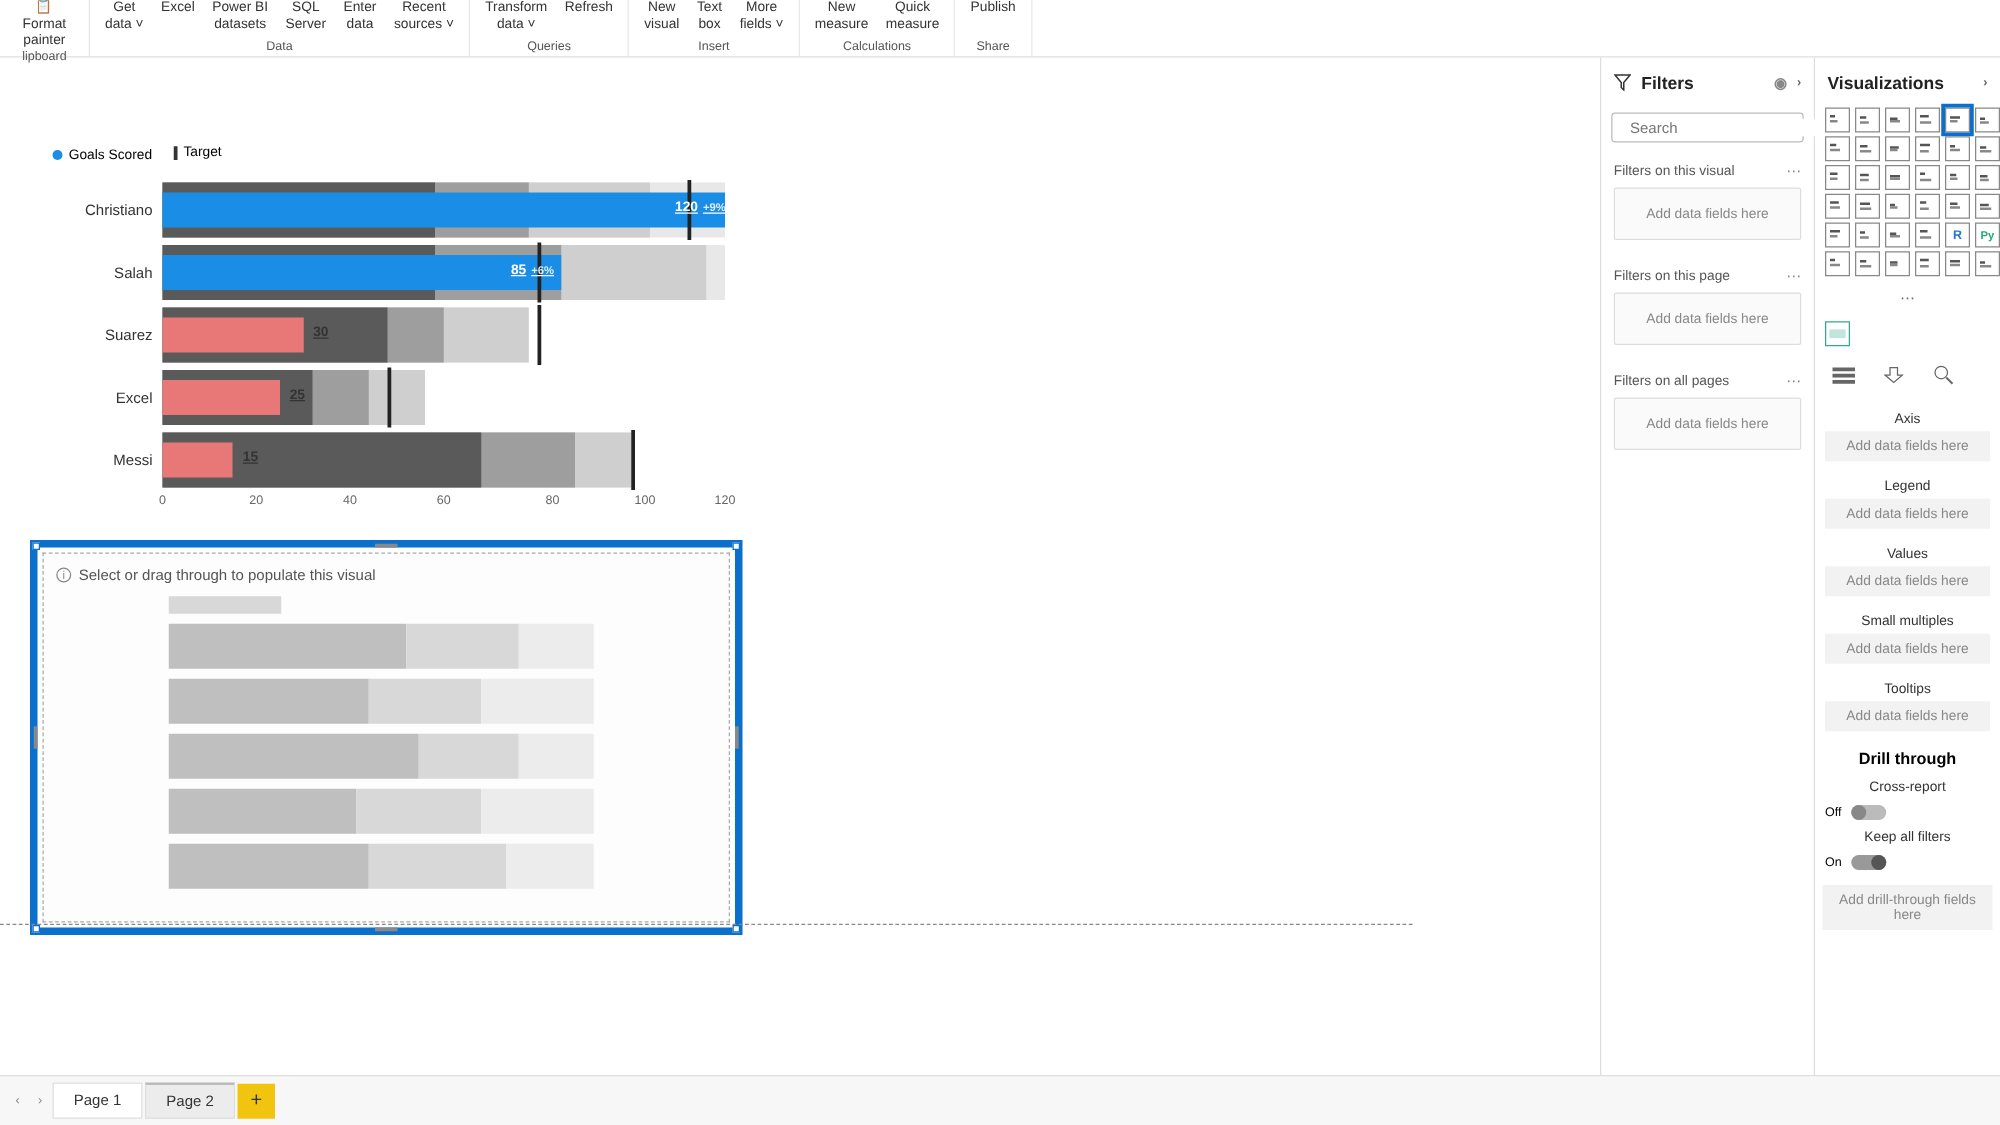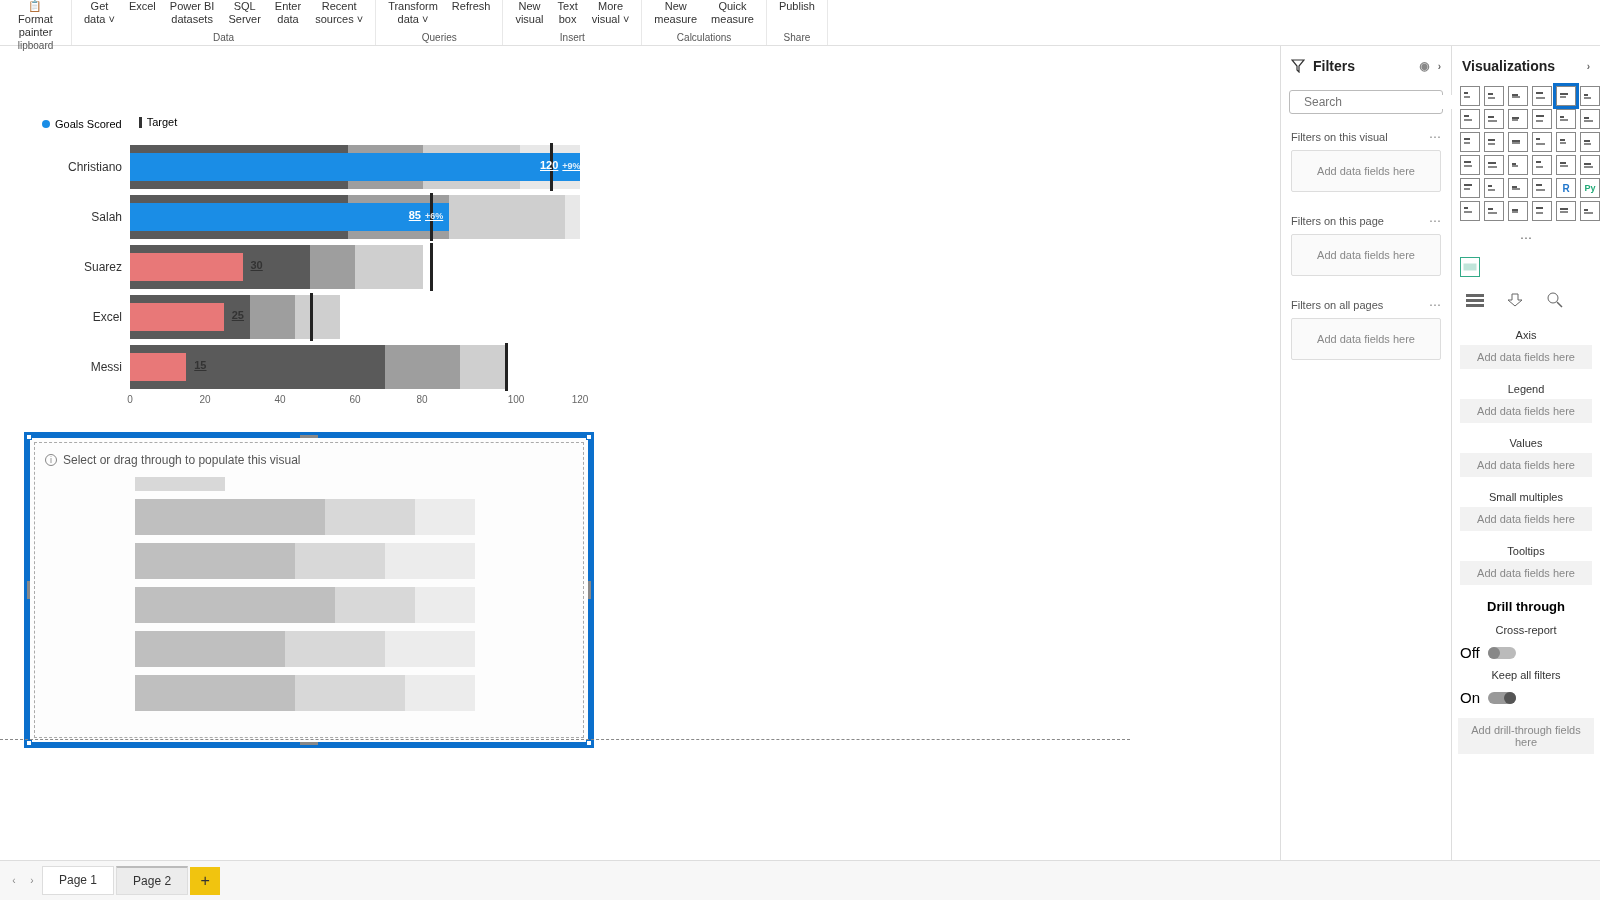--- a/index.html
+++ b/index.html
@@ -73,21 +73,21 @@
 .viz-icon svg { width: 14px; height: 14px; }
 
 .single-icon-row { padding: 6px 2px; }
 .tool-row { display: flex; gap: 14px; padding: 6px 4px 10px; justify-content: flex-start; }
 .tool-btn { width: 26px; height: 22px; display: flex; align-items: center; justify-content: center; cursor: pointer; }
 
 .field-section { padding: 4px 2px 2px; }
 .field-label { font-size: 11px; color: #333; padding: 4px 2px; }
 .field-drop { background: #f2f2f2; font-size: 11px; color: #888; padding: 6px 8px; margin-bottom: 4px; }
 .drill-header { font-size: 13px; font-weight: 600; padding: 8px 2px 6px; }
-.toggle-row { display: flex; align-items: center; gap: 8px; font-size: 15px; padding: 4px 2px; }
+.toggle-row { display: flex; align-items: center; gap: 8px; font-size: 10px; padding: 4px 2px; }
 .toggle { width: 28px; height: 12px; background: #bbb; border-radius: 6px; position: relative; }
 .toggle-knob { position: absolute; width: 12px; height: 12px; border-radius: 50%; background: #555; top: 0; }
 .toggle.off .toggle-knob { left: 0; background: #888; }
 .toggle.on .toggle-knob { right: 0; background: #555; }
 .toggle.on { background: #999; }
 
 
 .page-tabs { position: absolute; bottom: 0; left: 0; right: 0; height: 40px; display: flex; align-items: center; background: #f7f7f7; border-top: 1px solid #ddd; padding-left: 6px; gap: 2px; }
 .tab-nav { width: 16px; height: 28px; display: flex; align-items: center; justify-content: center; cursor: pointer; color: #888; font-size: 10px; }
 .page-tab { padding: 6px 16px; font-size: 12px; color: #333; background: #fff; border: 1px solid #ddd; cursor: pointer; }
@@ -157,21 +157,21 @@
         <div class="ribbon-item">
           <span>New</span>
           <span>visual</span>
         </div>
         <div class="ribbon-item">
           <span>Text</span>
           <span>box</span>
         </div>
         <div class="ribbon-item">
           <span>More</span>
-          <span>visual ˅</span>
+          <span>fields ˅</span>
         </div>
       </div>
     <div class="ribbon-label">Insert</div>
   </div>
   <div class="ribbon-section">
     <div class="ribbon-items" id="rib-calc">
         <div class="ribbon-item">
           <span>New</span>
           <span>measure</span>
         </div>
@@ -267,21 +267,21 @@
       <div class="bar-target" style="left:375px"></div>
       <div class="bar-text " style="left:64.25px">15</div>
     </div>
           </div>
         </div>
       <div class="axis" id="chart-axis">
           <span class="axis-tick" style="left: 0px;">0</span>
           <span class="axis-tick" style="left: 75px;">20</span>
           <span class="axis-tick" style="left: 150px;">40</span>
           <span class="axis-tick" style="left: 225px;">60</span>
-          <span class="axis-tick" style="left: 292px;">80</span>
+          <span class="axis-tick" style="left: 312px;">80</span>
           <span class="axis-tick" style="left: 386px; text-align: right;">100</span>
           <span class="axis-tick" style="left: 450px;">120</span>
         </div>
     </div>
 
     <div class="empty-visual">
       <div class="resize-handle" style="top:-4px;left:-4px"></div>
       <div class="resize-handle" style="top:-4px;right:-4px"></div>
       <div class="resize-handle" style="bottom:-4px;left:-4px"></div>
       <div class="resize-handle" style="bottom:-4px;right:-4px"></div>

